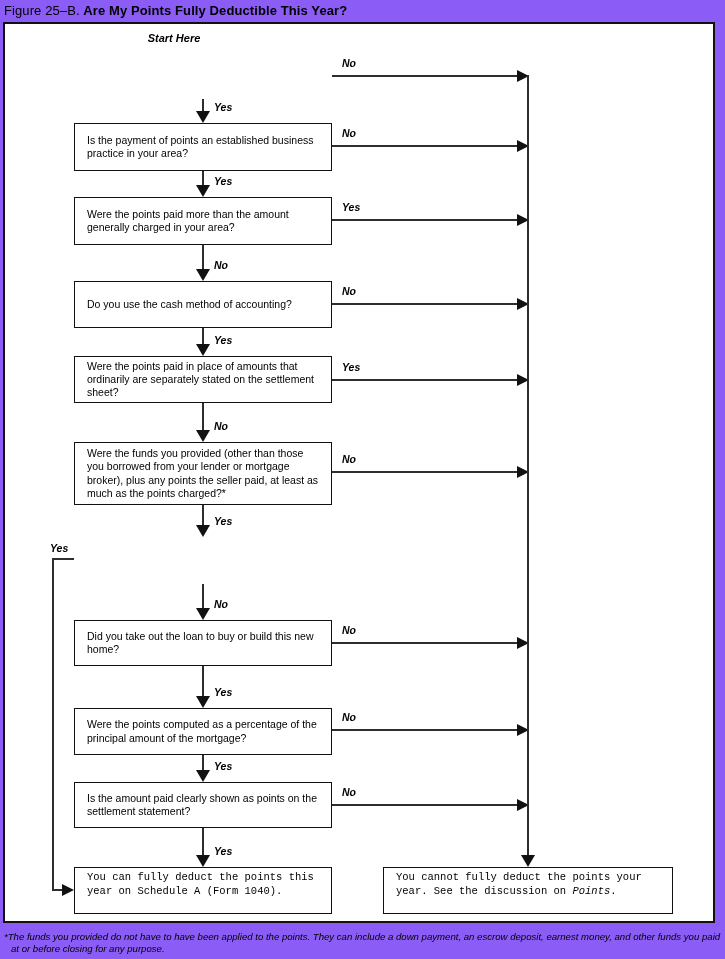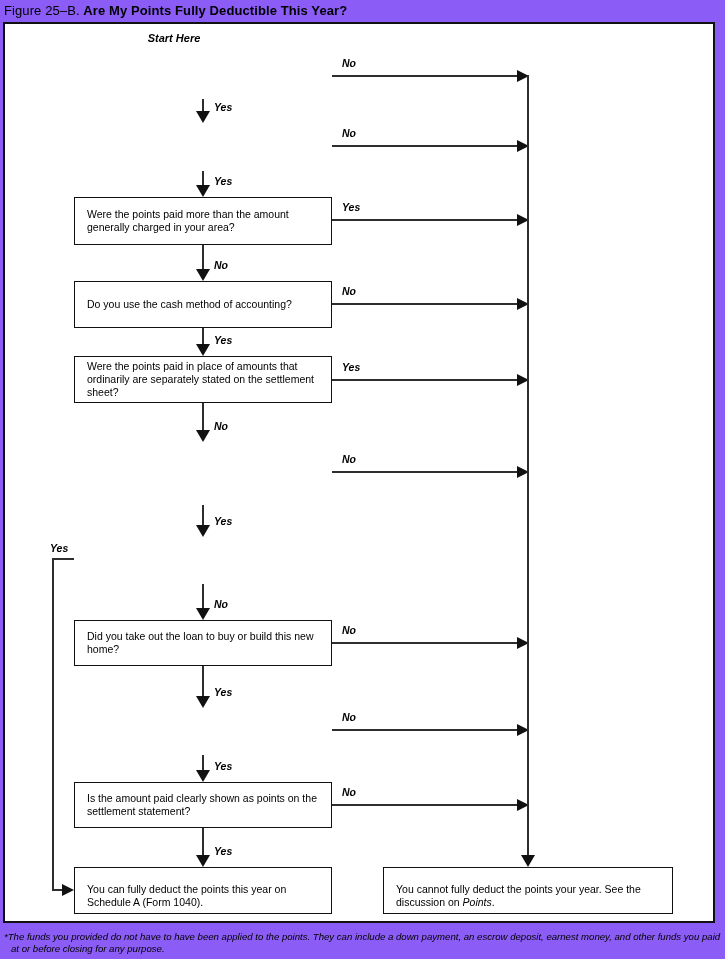--- a/index.html
+++ b/index.html
@@ -13,21 +13,21 @@
   .frame { position:absolute; left:3px; top:22px; width:712px; height:901px; border:2px solid #111; background:#fff; box-sizing:border-box; }
   .start-here { position:absolute; left:124px; top:32px; width:100px; text-align:center; font-size:11px; font-weight:bold; font-style:italic; }
   .qbox {
     position:absolute; left:74px; width:258px; box-sizing:border-box;
     border:1.5px solid #111; background:#fff;
     display:flex; align-items:center;
     padding:3px 8px 3px 12px; font-size:10.5px; line-height:1.26;
   }
   .endbox {
     position:absolute; box-sizing:border-box; border:1.5px solid #111; background:#fff;
-    display:flex; align-items:flex-end; padding:3px 8px 3px 12px; font-size:10.5px; line-height:1.3;
+    display:flex; align-items:flex-start; padding:3px 8px 3px 12px; font-size:10.5px; line-height:1.3;font-family:Liberation Mono, monospace;
   }
   .hline { position:absolute; height:2px; background:#2e2e2e; }
   .vline { position:absolute; width:2px; background:#2e2e2e; }
   .arrow-right { position:absolute; width:0; height:0; border-top:6px solid transparent; border-bottom:6px solid transparent; border-left:12px solid #111; }
   .arrow-down  { position:absolute; width:0; height:0; border-left:7px solid transparent; border-right:7px solid transparent; border-top:12px solid #111; }
   .lbl { position:absolute; font-size:10.5px; font-weight:bold; font-style:italic; white-space:nowrap; }
   .footnote { position:absolute; left:4px; top:931px; width:712px; font-size:9.6px; line-height:1.3; padding-left:7px; text-indent:-7px;font-style:italic; }
   .italic { font-style:italic; }
 </style>
 </head>
@@ -37,31 +37,40 @@
 
   <div class="title">
     <span>Figure 25–B.</span>
     <span class="bold">Are My Points Fully Deductible This Year?</span>
   </div>
 
   <div class="frame"></div>
 
   <div class="start-here">Start Here</div>
 
+  <div class="qbox" style="top:123px;height:48px">
+    <span>Is the payment of points an established business practice in your area?</span>
+  </div>
   <div class="qbox" style="top:197px;height:48px">
     <span>Were the points paid more than the amount generally charged in your area?</span>
   </div>
   <div class="qbox" style="top:281px;height:47px">
     <span>Do you use the cash method of accounting?</span>
   </div>
   <div class="qbox" style="top:356px;height:47px">
     <span>Were the points paid in place of amounts that ordinarily are separately stated on the settlement sheet?</span>
   </div>
+  <div class="qbox" style="top:442px;height:63px">
+    <span>Were the funds you provided (other than those you borrowed from your lender or mortgage broker), plus any points the seller paid, at least as much as the points charged?*</span>
+  </div>
   <div class="qbox" style="top:620px;height:46px">
     <span>Did you take out the loan to buy or build this new home?</span>
+  </div>
+  <div class="qbox" style="top:708px;height:47px">
+    <span>Were the points computed as a percentage of the principal amount of the mortgage?</span>
   </div>
   <div class="qbox" style="top:782px;height:46px">
     <span>Is the amount paid clearly shown as points on the settlement statement?</span>
   </div>
 
   <div class="endbox" style="left:74px;top:867px;width:258px;height:47px">
     <span>You can fully deduct the points this year on Schedule A (Form 1040).</span>
   </div>
   <div class="endbox" style="left:383px;top:867px;width:290px;height:47px">
     <span><span>You cannot fully deduct the points your year. See the discussion on </span><span class="italic">Points</span><span>.</span></span>

